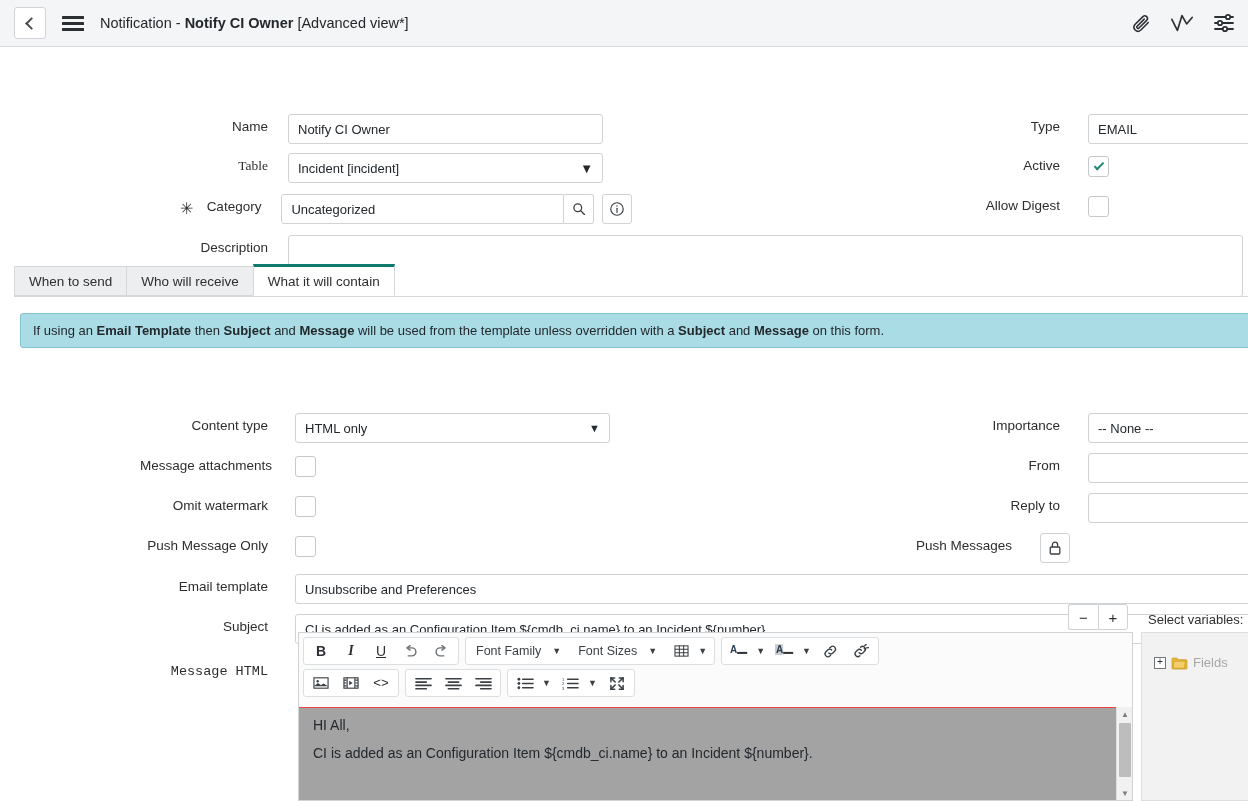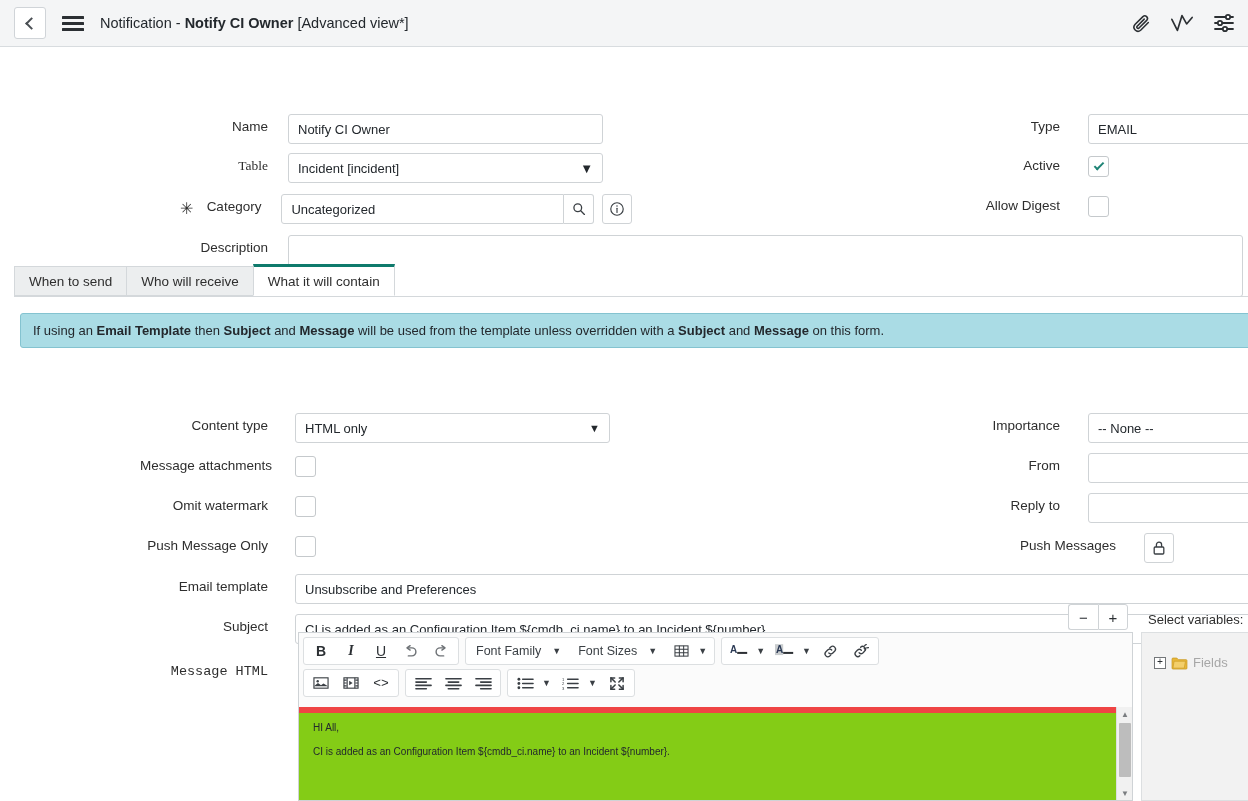--- a/index.html
+++ b/index.html
@@ -248,24 +248,24 @@
     font-size: 9px;
     color: #3a3f44;
     padding: 0 9px 0 7px;
     cursor: pointer;
   }
   .tb-caret.tight { padding: 0 5px 0 2px; }
   .ed-body {
     position: absolute;
     left: 0; right: 0;
     top: 74px; bottom: 0;
-    background: #84cc16;
-    border-top: 6px solid #ef4444;
+    background: #a3a3a3;
+    border-top: 1px solid #ef4444;
     padding: 10px 14px;
-    font-size: 10px;
+    font-size: 14px;
     line-height: 1.05;
     color: #23282d;
     overflow: hidden;
   }
   .ed-body p { margin: 0 0 13px 0; }
   .ed-scroll {
     position: absolute;
     right: 0; top: 74px; bottom: 0;
     width: 16px;
     background: #f1f1f1;
@@ -472,21 +472,21 @@
   <div class="row" style="left:960px; top:406px;">
     <div class="lbl" style="width:100px;">From</div>
     <div class="fld" style="width:215px; margin-left:28px;"></div>
   </div>
 
   <div class="row" style="left:960px; top:446px;">
     <div class="lbl" style="width:100px;">Reply to</div>
     <div class="fld" style="width:215px; margin-left:28px;"></div>
   </div>
 
-  <div class="row" style="left:1016px; top:486px;">
+  <div class="row" style="left:912px; top:486px;">
     <div class="lbl" style="width:100px;">Push Messages</div>
     <div class="icon-btn" style="margin-left:28px;">
       <svg width="14" height="16" viewBox="0 0 14 16" fill="none" stroke="#3a3f44" stroke-width="1.3">
         <rect x="2.2" y="7" width="9.6" height="7" rx="1"></rect>
           <path d="M4.4 7V4.8a2.6 2.6 0 0 1 5.2 0V7"></path>
       </svg>
     </div>
   </div>
 
   <div class="row" style="left:140px; top:527px;">

